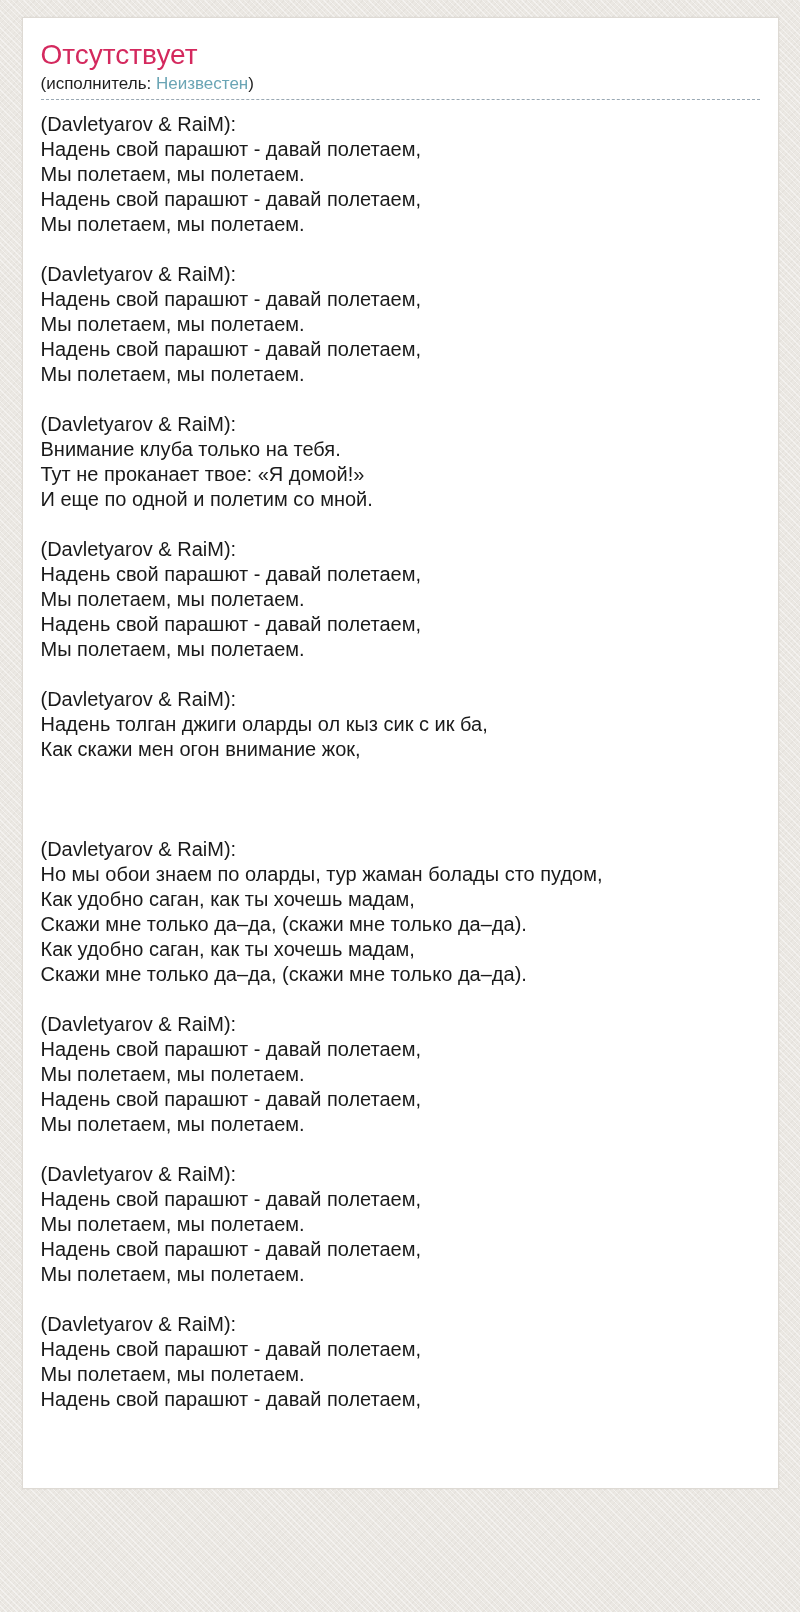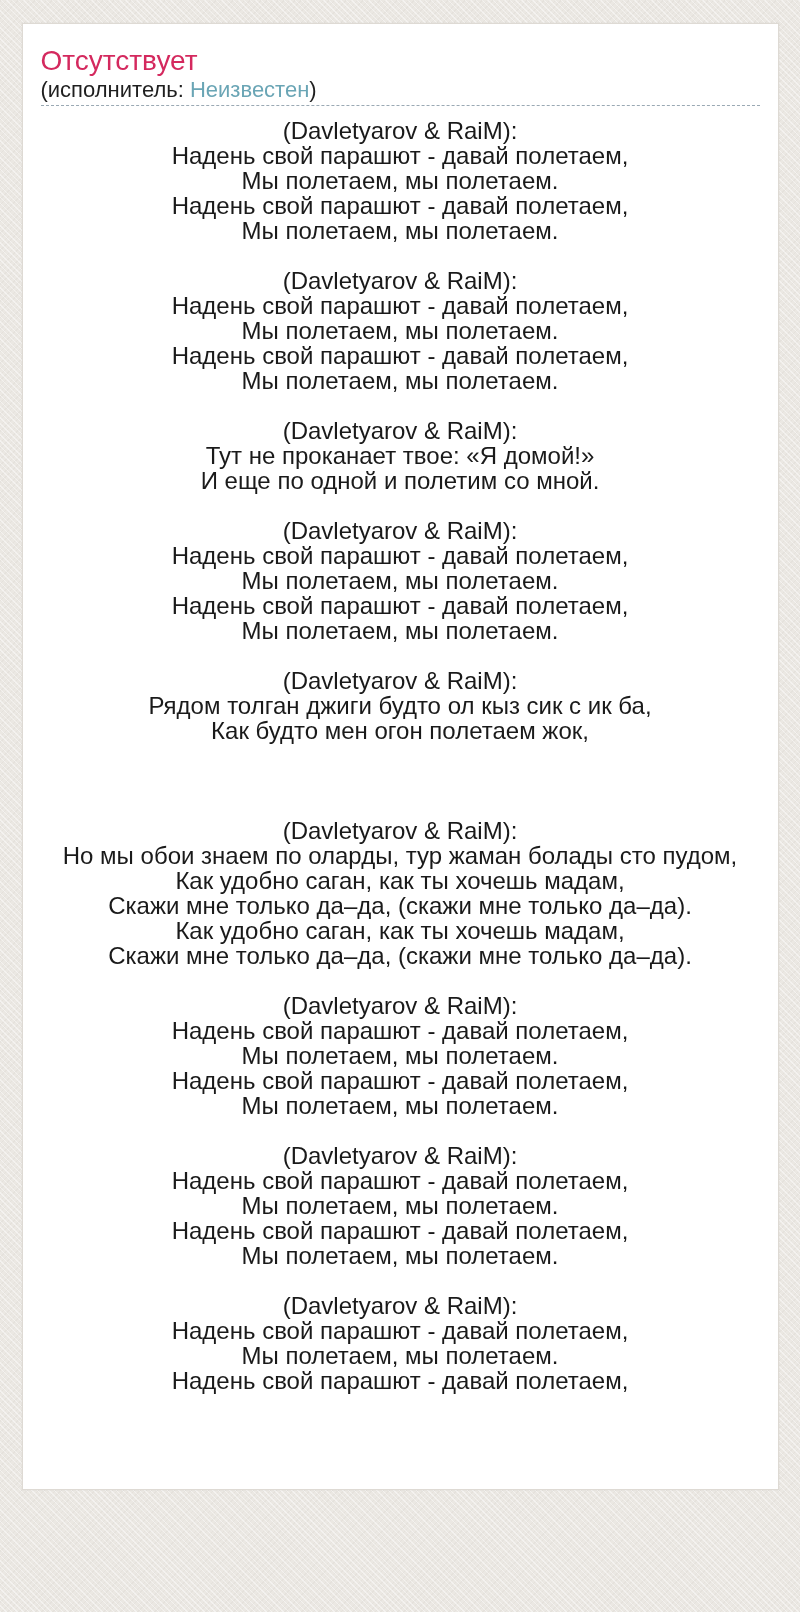--- a/index.html
+++ b/index.html
@@ -18,54 +18,53 @@
     min-height:1612px;
     font-family:"Liberation Sans","DejaVu Sans",sans-serif;
     background-color:var(--page-bg);
     background-image:
       repeating-linear-gradient(45deg, rgba(255,255,255,.45) 0 1px, transparent 1px 4px),
       repeating-linear-gradient(-45deg, rgba(120,110,100,.05) 0 1px, transparent 1px 4px);
     color:var(--text);
   }
   .card{
     width:757px;
-    margin:23px auto 24px auto;
+    margin:17px auto 24px auto;
     background:var(--card-bg);
     border:1px solid var(--card-border);
     box-shadow:0 0 0 1px rgba(0,0,0,0.02);
-    padding:22px 18px 96px 18px;
+    padding:22px 18px 76px 18px;
   }
   .header{
     border-bottom:1px dashed var(--divider);
     padding-bottom:5px;
   }
   .song-title{
     margin:0;
     font-size:28px;
     line-height:30px;
     font-weight:400;
     color:var(--title);
   }
   .artist-line{
     margin-top:3px;
-    font-size:22px;
+    font-size:17px;
     line-height:21px;
     color:#1f1f1f;
   }
   .artist-link{
     color:var(--artist-link);
     text-decoration:none;
     cursor:pointer;
   }
   .lyrics{
     margin-top:12px;
-    font-size:24px;
+    font-size:20px;
     line-height:25px;
     color:var(--text);
-    text-align:center;
   }
   .verse{margin:0 0 25px 0;}
   .verse:last-child{margin-bottom:0;}
   .line{min-height:25px;white-space:pre-wrap;}
 </style>
 </head>
 <body>
 
 <div class="card">
   <div class="header">
@@ -82,34 +81,35 @@
       </div>
       <div class="verse">
         <div class="line">(Davletyarov &amp; RaiM):</div>
         <div class="line">Надень свой парашют - давай полетаем,</div>
         <div class="line">Мы полетаем, мы полетаем.</div>
         <div class="line">Надень свой парашют - давай полетаем,</div>
         <div class="line">Мы полетаем, мы полетаем.</div>
       </div>
       <div class="verse">
         <div class="line">(Davletyarov &amp; RaiM):</div>
+        <div class="line">Внимание клуба только на тебя.</div>
         <div class="line">Тут не проканает твое: «Я домой!»</div>
         <div class="line">И еще по одной и полетим со мной.</div>
       </div>
       <div class="verse">
         <div class="line">(Davletyarov &amp; RaiM):</div>
         <div class="line">Надень свой парашют - давай полетаем,</div>
         <div class="line">Мы полетаем, мы полетаем.</div>
         <div class="line">Надень свой парашют - давай полетаем,</div>
         <div class="line">Мы полетаем, мы полетаем.</div>
       </div>
       <div class="verse">
         <div class="line">(Davletyarov &amp; RaiM):</div>
-        <div class="line">Рядом толган джиги будто ол кыз сик с ик ба,</div>
-        <div class="line">Как будто мен огон полетаем жок,</div>
+        <div class="line">Надень толган джиги оларды ол кыз сик с ик ба,</div>
+        <div class="line">Как скажи мен огон внимание жок,</div>
         <div class="line">&nbsp;</div>
         <div class="line">&nbsp;</div>
       </div>
       <div class="verse">
         <div class="line">(Davletyarov &amp; RaiM):</div>
         <div class="line">Но мы обои знаем по оларды, тур жаман болады сто пудом,</div>
         <div class="line">Как удобно саган, как ты хочешь мадам,</div>
         <div class="line">Скажи мне только да–да, (скажи мне только да–да).</div>
         <div class="line">Как удобно саган, как ты хочешь мадам,</div>
         <div class="line">Скажи мне только да–да, (скажи мне только да–да).</div>

